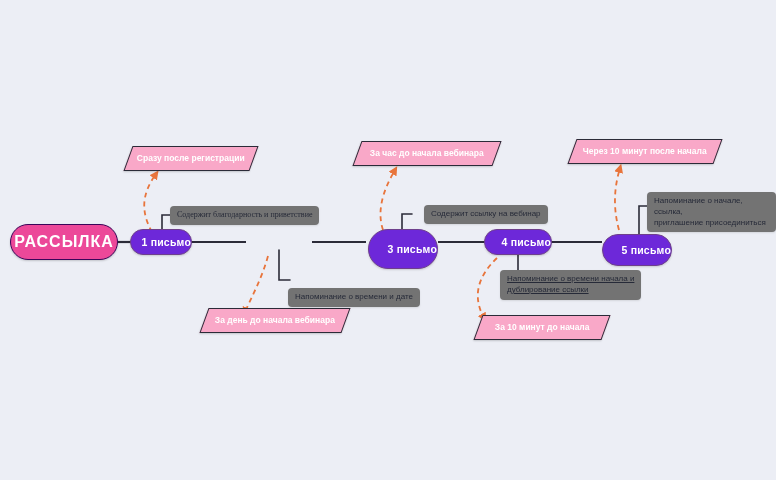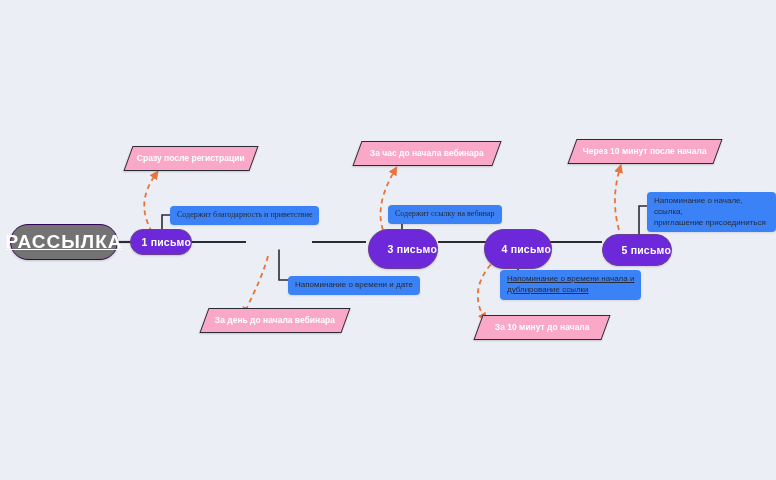--- a/index.html
+++ b/index.html
@@ -30,26 +30,25 @@
     display: flex;
     align-items: center;
     justify-content: center;
     border-radius: 999px;
     color: #ffffff;
     font-weight: bold;
     white-space: nowrap;
     letter-spacing: 0.2px;
   }
   .node.root {
-    background: #737373;
+    background: #ec4899;
     border: 1.5px solid #3a0559;
-    font-size: 19px;
+    font-size: 16px;
     letter-spacing: 1px;
     box-shadow: 0 1px 2px rgba(0,0,0,0.18);
-    text-decoration: underline;
   }
   .node.step {
     background: #6d28d9;
     border: 1.5px solid #6e3f8c;
     font-size: 10.5px;
     box-shadow: 0 1px 2px rgba(0,0,0,0.15);
     justify-content: flex-end;
   }
   .tag {
     position: absolute;
@@ -66,21 +65,21 @@
     box-shadow: 0 1px 2px rgba(0,0,0,0.18);
   }
   .tag > span {
     transform: skewX(20deg);
     display: block;
     text-align: center;
     line-height: 1.15;
   }
   .note {
     position: absolute;
-    background: #3b82f6;
+    background: #737373;
     border-radius: 4px;
     color: #262a38;
     font-size: 8px;
     line-height: 1.35;
     padding: 4px 7px;
     white-space: pre-line;
     box-shadow: 0 1px 2px rgba(0,0,0,0.10);
   }
 </style>
 </head>
@@ -123,21 +122,21 @@
   <div class="node root" style="left:10px; top:224px; width:108px; height:36px;">
     <span>РАССЫЛКА</span>
   </div>
 
   <div class="node step" style="left:130px; top:229px; width:62px; height:26px;">
     <span>1 письмо</span>
   </div>
   <div class="node step" style="left:368px; top:229px; width:70px; height:40px;">
     <span>3 письмо</span>
   </div>
-  <div class="node step" style="left:484px; top:229px; width:68px; height:40px;">
+  <div class="node step" style="left:484px; top:229px; width:68px; height:26px;">
     <span>4 письмо</span>
   </div>
   <div class="node step" style="left:602px; top:234px; width:70px; height:32px;">
     <span>5 письмо</span>
   </div>
 
   <div class="tag" style="left:128px; top:146px; width:126px; height:25px;">
     <span>Сразу после регистрации</span>
   </div>
   <div class="tag" style="left:204px; top:308px; width:142px; height:25px;">
@@ -147,20 +146,20 @@
     <span>За час до начала вебинара</span>
   </div>
   <div class="tag" style="left:478px; top:315px; width:128px; height:25px;">
     <span>За 10 минут до начала</span>
   </div>
   <div class="tag" style="left:572px; top:139px; width:146px; height:25px;">
     <span>Через 10 минут после начала</span>
   </div>
 
   <div class="note" style="left:170px; top:206px;font-family:Liberation Serif, serif;">Содержит благодарность и приветствие</div>
-  <div class="note" style="left:288px; top:276px;">Напоминание о времени и дате</div>
-  <div class="note" style="left:388px; top:205px;font-family:Liberation Serif, serif;">Содержит ссылку на вебинар</div>
+  <div class="note" style="left:288px; top:288px;">Напоминание о времени и дате</div>
+  <div class="note" style="left:424px; top:205px;">Содержит ссылку на вебинар</div>
   <div class="note" style="left:500px; top:270px;text-decoration:underline;">Напоминание о времени начала и
 дублирование ссылки</div>
   <div class="note" style="left:647px; top:192px;">Напоминание о начале, ссылка,
 приглашение присоединиться</div>
 
 </div>
 
 </body></html>

